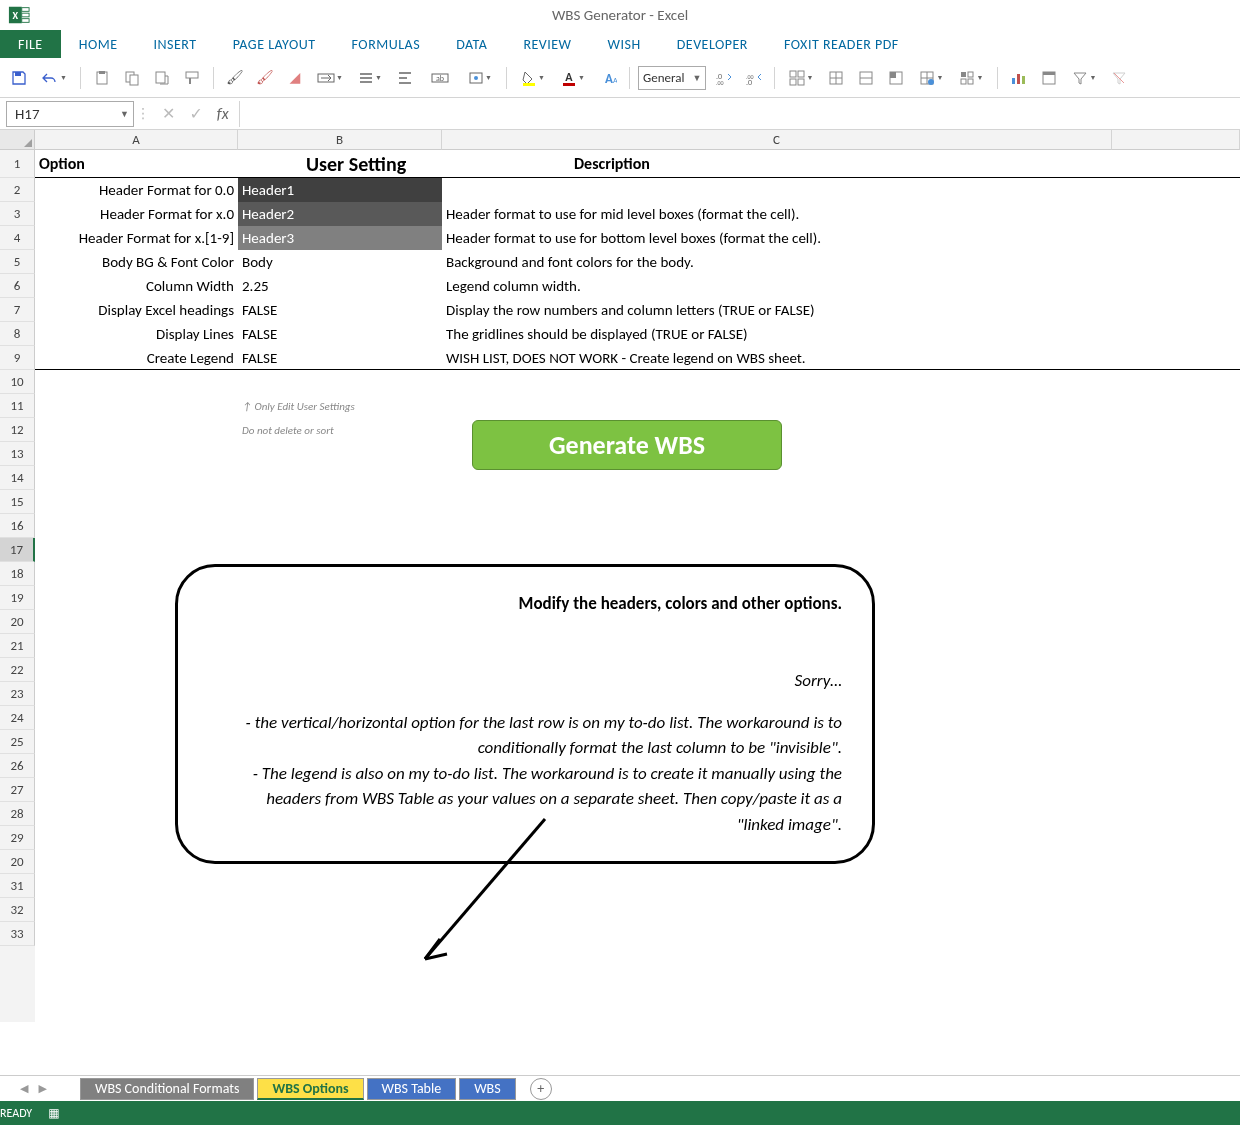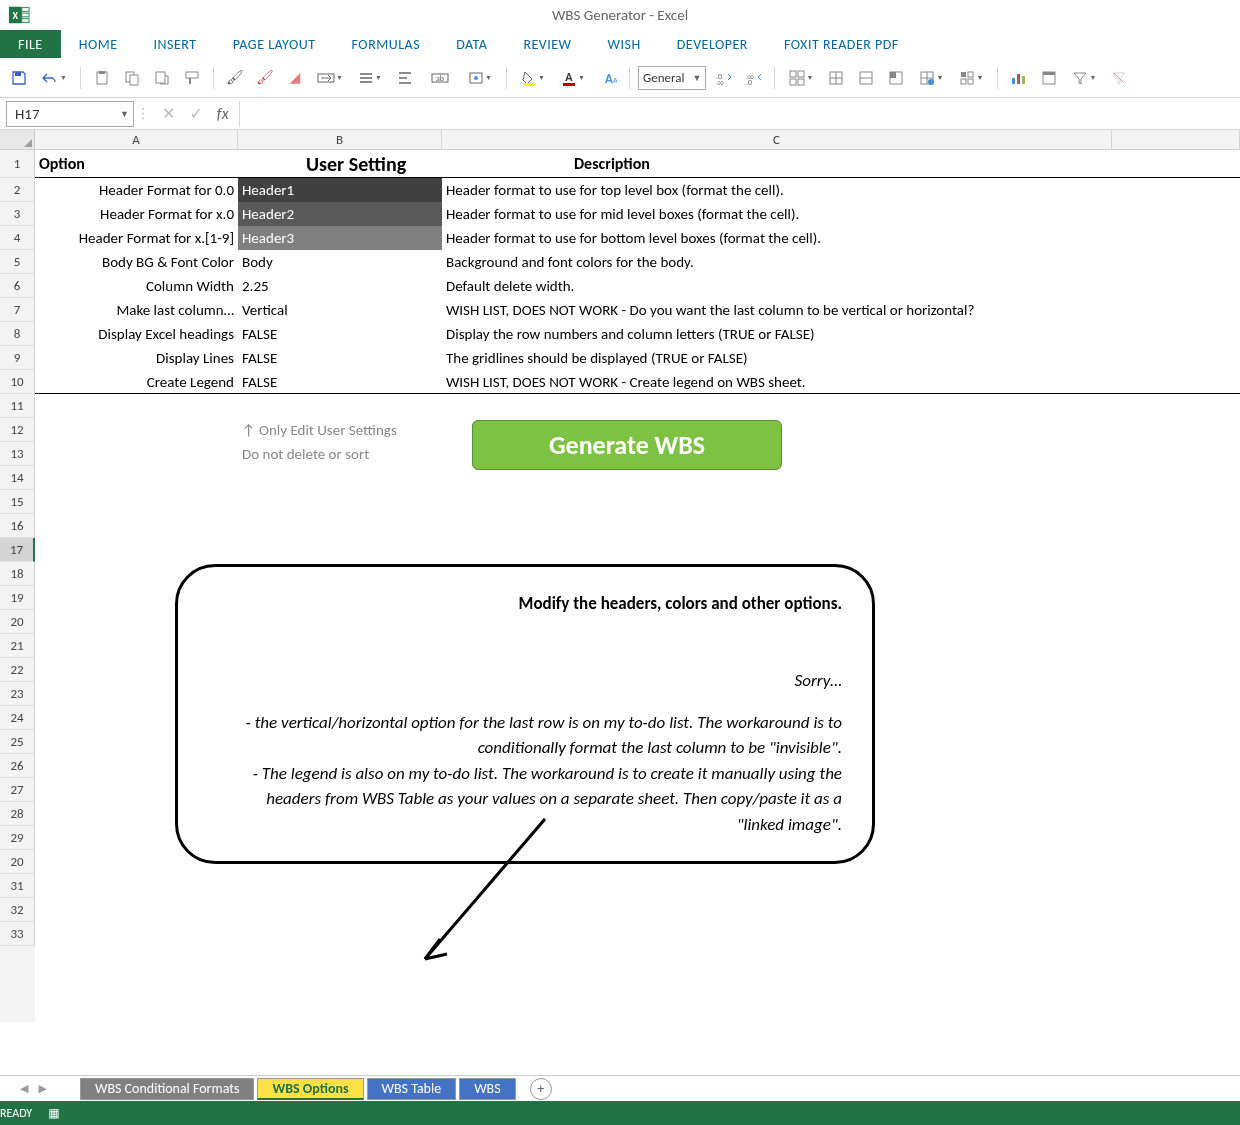--- a/index.html
+++ b/index.html
@@ -58,21 +58,21 @@
 .ca { width: 203px; justify-content: flex-end; }
 .cb { width: 204px; }
 .cc { width: 670px; }
 .cell.hdr { font-weight: bold; font-size: 16px; }
 .ca.hdr { justify-content: flex-start; }
 .cell.big-hdr { font-weight: bold; font-size: 20px; }
 .cb.h1 { background: #404040; color: #fff; }
 .cb.h2 { background: #595959; color: #fff; }
 .cb.h3 { background: #808080; color: #fff; }
 
-.hint-text { color: #888; font-size: 15px; }
+.hint-text { color: #888; font-style: italic; font-size: 11px; }
 
 
 .gen-btn { position: absolute; left: 437px; top: 270px; width: 310px; height: 50px; background: #7DC242; border: 1.5px solid #5a9030; border-radius: 6px; display: flex; align-items: center; justify-content: center; color: #fff; font-size: 26px; font-weight: bold; cursor: pointer; }
 
 
 .callout { position: absolute; left: 140px; top: 414px; width: 700px; border: 3px solid #000; border-radius: 40px; padding: 24px 30px; background: #fff; font-size: 17px; line-height: 1.5; text-align: right; }
 .callout .bold { font-weight: bold; margin-bottom: 10px; }
 .callout .italic { font-style: italic; margin-top: 16px; }
 .callout ul { list-style: none; margin-left: 12px; }
 .callout li::before { content: "- "; }
@@ -368,46 +368,40 @@
 
       <div class="row header-row">
         <div class="cell ca hdr">Option</div>
         <div class="cell cb big-hdr">User Setting</div>
         <div class="cell cc hdr">Description</div>
       </div>
       <div id="data-rows">
           <div class="row">
             <div class="cell ca">Header Format for 0.0</div>
             <div class="cell cb h1">Header1</div>
-            <div class="cell cc">Header format to use for top level box (format the cell).</div>
           </div>
           <div class="row">
             <div class="cell ca">Header Format for x.0</div>
             <div class="cell cb h2">Header2</div>
             <div class="cell cc">Header format to use for mid level boxes (format the cell).</div>
           </div>
           <div class="row">
             <div class="cell ca">Header Format for x.[1-9]</div>
             <div class="cell cb h3">Header3</div>
             <div class="cell cc">Header format to use for bottom level boxes (format the cell).</div>
           </div>
           <div class="row">
             <div class="cell ca">Body BG &amp; Font Color</div>
             <div class="cell cb ">Body</div>
             <div class="cell cc">Background and font colors for the body.</div>
           </div>
           <div class="row">
             <div class="cell ca">Column Width</div>
             <div class="cell cb ">2.25</div>
-            <div class="cell cc">Default delete width.</div>
-          </div>
-          <div class="row">
-            <div class="cell ca">Make last column…</div>
-            <div class="cell cb ">Vertical</div>
-            <div class="cell cc">WISH LIST, DOES NOT WORK - Do you want the last column to be vertical or horizontal?</div>
+            <div class="cell cc">Legend column width.</div>
           </div>
           <div class="row">
             <div class="cell ca">Display Excel headings</div>
             <div class="cell cb ">FALSE</div>
             <div class="cell cc">Display the row numbers and column letters (TRUE or FALSE)</div>
           </div>
           <div class="row">
             <div class="cell ca">Display Lines</div>
             <div class="cell cb ">FALSE</div>
             <div class="cell cc">The gridlines should be displayed (TRUE or FALSE)</div>

